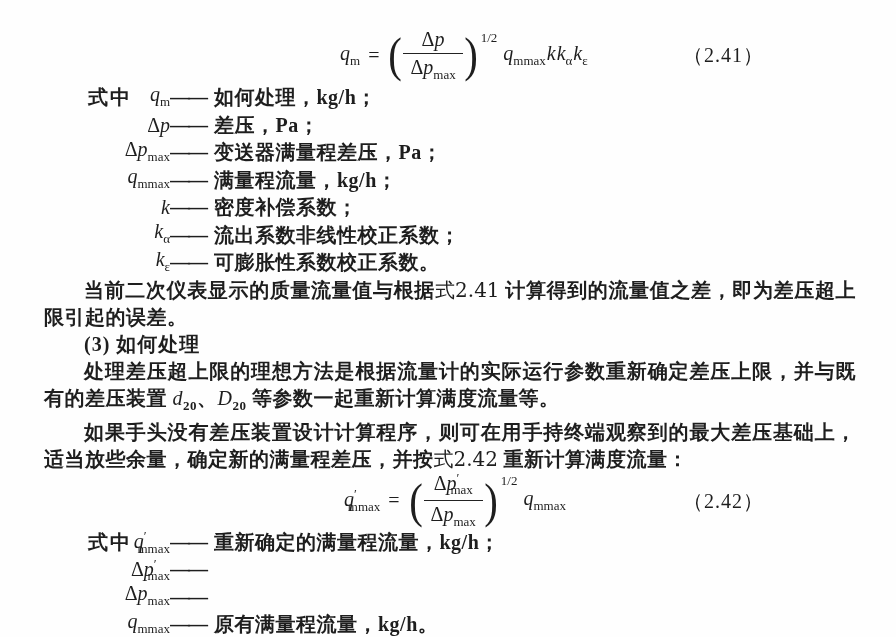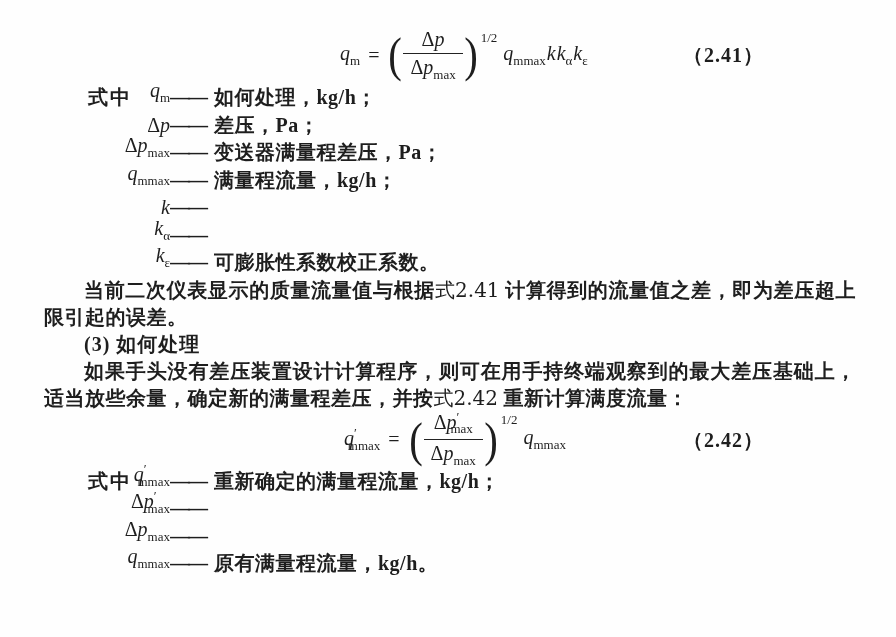--- a/index.html
+++ b/index.html
@@ -59,28 +59,28 @@
     font-style: normal;
   }
   .tail { }
   .tail i { margin-left: 1px; }
   .eq-num {
     position: absolute;
     right: 92px;
     top: 50%;
     transform: translateY(-50%);
     font-size: 20px;
-    font-weight: 700;
+    font-weight: 400;
     letter-spacing: 1px;
   }
   
   .def-row {
     position: relative;
     display: flex;
-    align-items: flex-end;
+    align-items: center;
     line-height: 27.5px;
     height: 27.5px;
   }
   .def-label {
     position: absolute;
     left: 44px;
     top: 0;
     font-weight: 600;
     letter-spacing: 2px;
   }
@@ -163,36 +163,39 @@
       <span class="def-desc">变送器满量程差压，Pa；</span>
     </div>
     <div class="def-row">
       <span class="def-sym"><i>q</i><sub class="sb">mmax</sub></span>
       <span class="def-dash">——</span>
       <span class="def-desc">满量程流量，kg/h；</span>
     </div>
     <div class="def-row">
       <span class="def-sym"><i>k</i></span>
       <span class="def-dash">——</span>
+      <span class="def-desc">密度补偿系数；</span>
     </div>
     <div class="def-row">
       <span class="def-sym"><i>k</i><sub class="sb">α</sub></span>
       <span class="def-dash">——</span>
+      <span class="def-desc">流出系数非线性校正系数；</span>
     </div>
     <div class="def-row">
       <span class="def-sym"><i>k</i><sub class="sb">ε</sub></span>
       <span class="def-dash">——</span>
       <span class="def-desc">可膨胀性系数校正系数。</span>
     </div>
   </div>
 
   <p class="para"><span>当前二次仪表显示的质量流量值与根据</span><span class="ref">式2.41</span><span> 计算得到的流量值之差，即为差压超上限引起的误差。</span></p>
 
   <div class="heading">(3) 如何处理</div>
 
+  <p class="para"><span>处理差压超上限的理想方法是根据流量计的实际运行参数重新确定差压上限，并与既有的差压装置 </span><i><span>d</span></i><sub class="sb">20</sub><span>、</span><i><span>D</span></i><sub class="sb">20</sub><span> 等参数一起重新计算满度流量等。</span></p>
 
   <p class="para"><span>如果手头没有差压装置设计计算程序，则可在用手持终端观察到的最大差压基础上，适当放些余量，确定新的满量程差压，并按</span><span class="ref">式2.42</span><span> 重新计算满度流量：</span></p>
 
   <div class="formula-row" style="height:56px;">
     <div class="formula" style="margin-left: 300px;">
       <span class="tok"><i>q</i><sup class="pr">′</sup><sub class="sb after-pr">mmax</sub></span>
       <span class="tok eqsign">=</span>
       <span class="paren">(</span>
       <span class="frac">
         <span class="num"><span class="upright">Δ</span><i>p</i><sup class="pr">′</sup><sub class="sb after-pr">max</sub></span>

